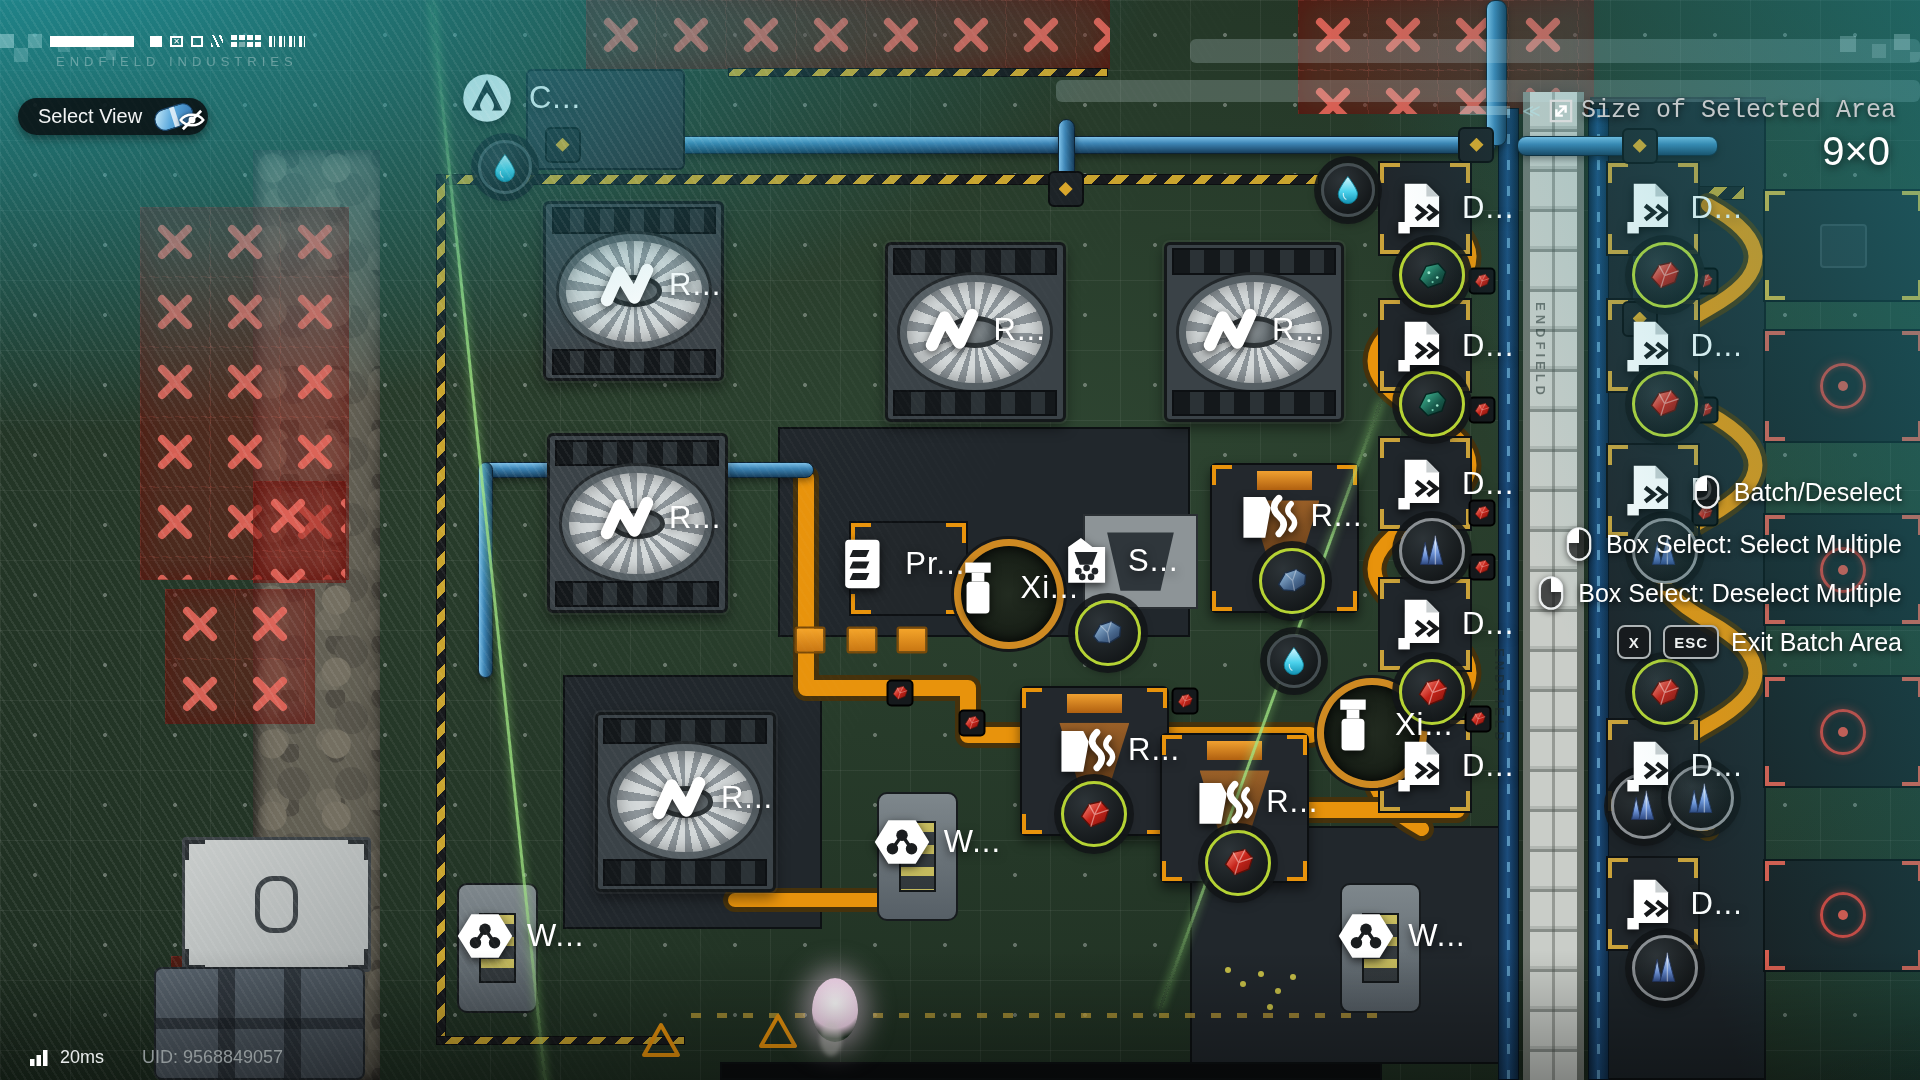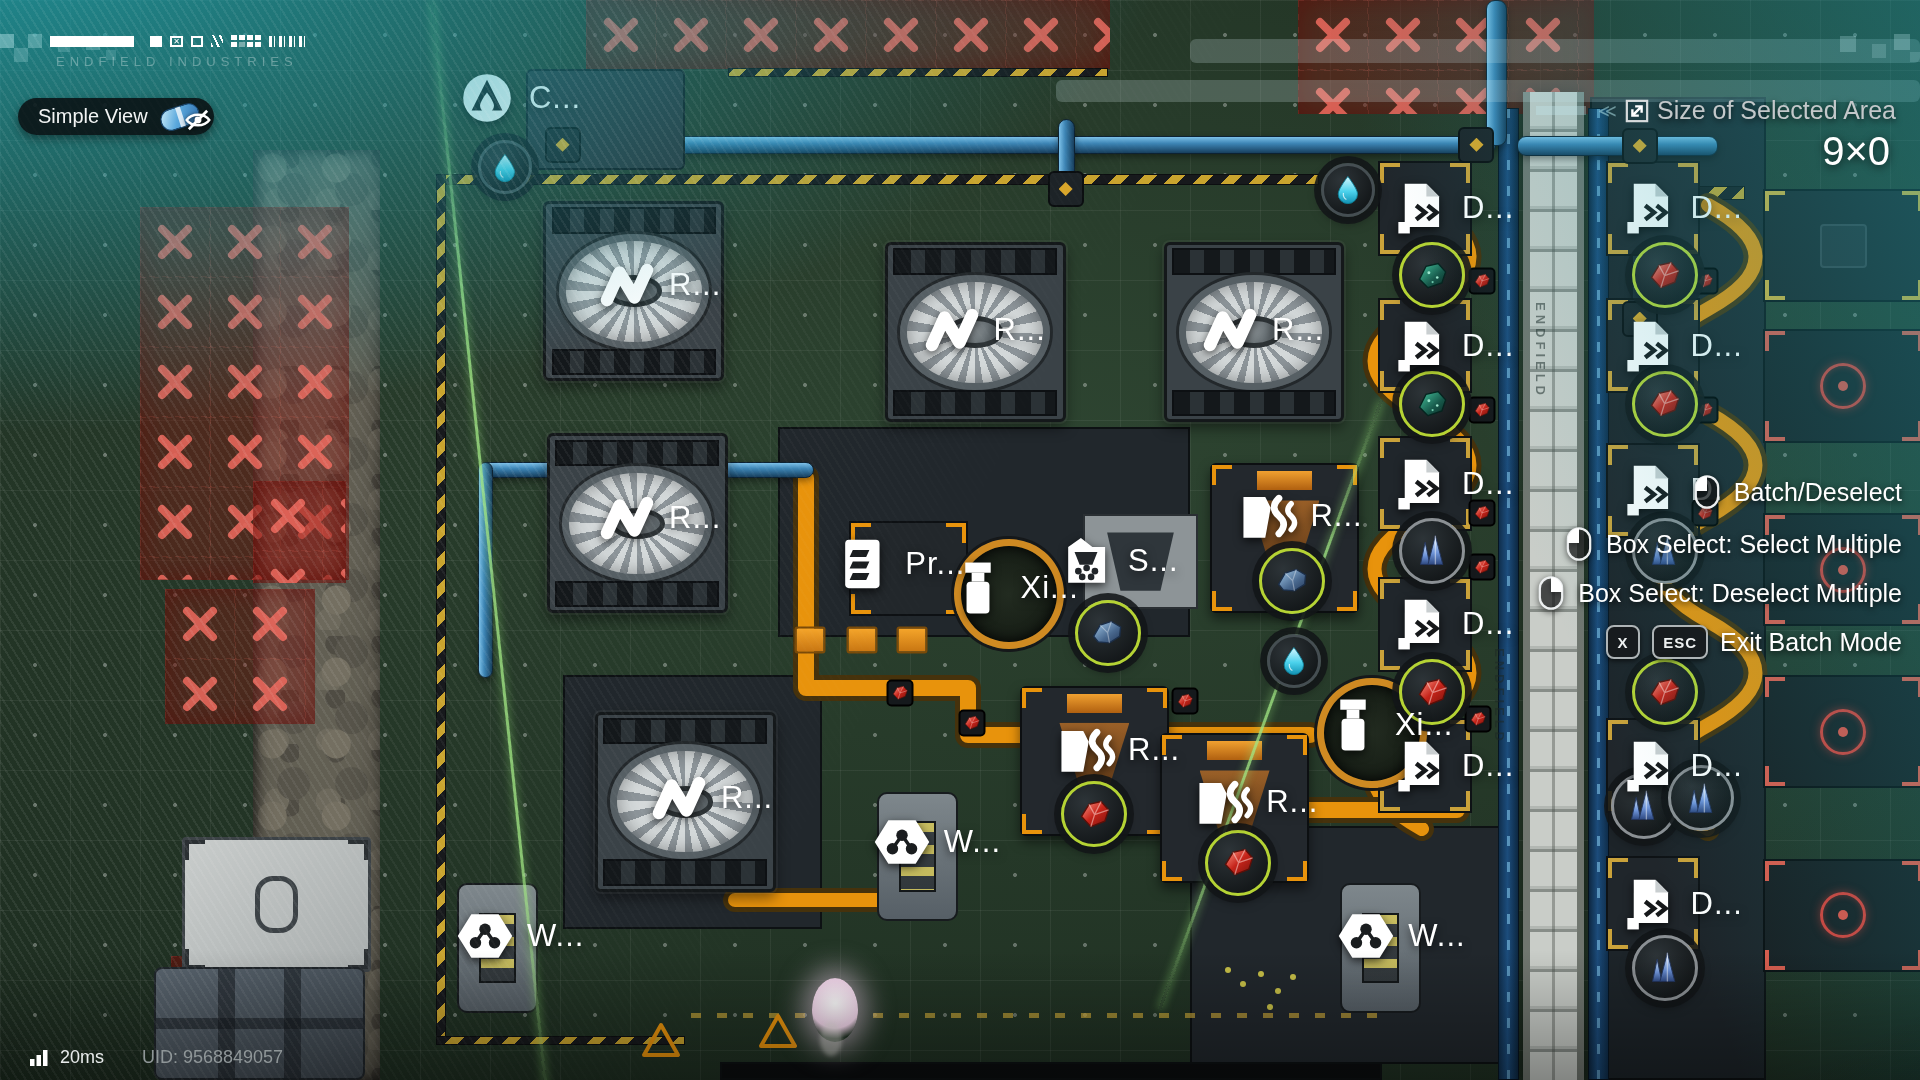--- a/index.html
+++ b/index.html
@@ -151,21 +151,21 @@
     border-radius:22px;padding:7px 14px 7px 20px;box-shadow:0 4px 10px rgba(0,0,0,.4);pointer-events:auto;}
   .pill-label{color:#f2f4f4;font-size:20px;}
   .capsule{position:relative;width:40px;height:22px;border-radius:11px;border:1px solid #1c4a74;
     background:linear-gradient(120deg,#cdeefb,#5aa8dc 45%,#2f6fae);transform:rotate(-18deg);}
   .capsule::before{content:'';position:absolute;left:45%;top:0;bottom:0;width:5px;background:rgba(255,255,255,.75);}
   .pill .eyeoff{position:absolute;right:2px;top:8px;width:28px;height:28px;filter:drop-shadow(0 1px 2px rgba(0,0,0,.8));}
   .sizebox{position:absolute;right:24px;top:96px;text-align:right;}
   .sizerow{display:flex;align-items:center;justify-content:flex-end;gap:8px;}
   .sizerow .chev{color:rgba(175,225,232,.55);font-size:18px;letter-spacing:-2px;margin-right:2px;}
   .sizerow .tagbar{width:50px;height:9px;background:rgba(195,232,238,.32);margin-right:4px;}
-  .size-label{color:#c3c8ca;font-size:25px;text-shadow:0 2px 6px rgba(0,0,0,.7);}
+  .size-label{color:#c3c8ca;font-size:25px;text-shadow:0 2px 6px rgba(0,0,0,.7);font-family:Liberation Mono, monospace;}
   .size-value{color:#fff;font-size:40px;margin-top:4px;padding-right:6px;text-shadow:0 2px 8px rgba(0,0,0,.7);}
   .hint-row{position:absolute;right:18px;display:flex;align-items:center;gap:12px;height:44px;}
   .hint-label{color:#fff;font-size:25px;text-shadow:0 2px 6px rgba(0,0,0,.85);}
   .hint-row svg.mouse{width:30px;height:38px;filter:drop-shadow(0 2px 3px rgba(0,0,0,.7));}
   .key{min-width:34px;height:34px;padding:0 9px;border:2px solid #aeb4b6;border-radius:8px;background:rgba(22,25,27,.85);
     color:#eef1f1;font-size:15px;font-weight:bold;letter-spacing:1px;display:flex;align-items:center;justify-content:center;
     box-shadow:0 2px 5px rgba(0,0,0,.6);}
   .statusbar{position:absolute;left:30px;bottom:12px;display:flex;align-items:center;gap:10px;}
   .statusbar svg{width:20px;height:16px;}
   .ping{color:#e8ebeb;font-size:18px;}
@@ -876,21 +876,21 @@
             <span></span>
             <span></span>
             <span></span>
           </span>
         <span class="barcode"></span>
       </div>
       <div class="brand">ENDFIELD INDUSTRIES</div>
     </div>
 
     <div class="pill">
-      <span class="pill-label">Simple View</span>
+      <span class="pill-label">Select View</span>
       <span class="capsule"></span>
       <svg class="eyeoff">
           <use href="#sym-eyeoff"></use>
         </svg>
     </div>
 
     <div class="sizebox">
       <div class="sizerow">
         <span class="tagbar"></span>
         <span class="chev">≪</span>
@@ -917,21 +917,21 @@
         </div>
         <div class="hint-row" style="top: 522px;">
           <svg class="mouse">
             <use href="#sym-mouse-left"></use>
           </svg>
           <span class="hint-label">Box Select: Select Multiple</span>
         </div>
         <div class="hint-row" style="top: 620px;">
           <span class="key">X</span>
           <span class="key">ESC</span>
-          <span class="hint-label">Exit Batch Mode</span>
+          <span class="hint-label">Exit Batch Area</span>
         </div>
       </div>
 
     <div class="statusbar">
       <svg>
           <use href="#sym-signal"></use>
         </svg>
       <span class="ping">20ms</span>
       <span class="uid">UID: 9568849057</span>
     </div>

